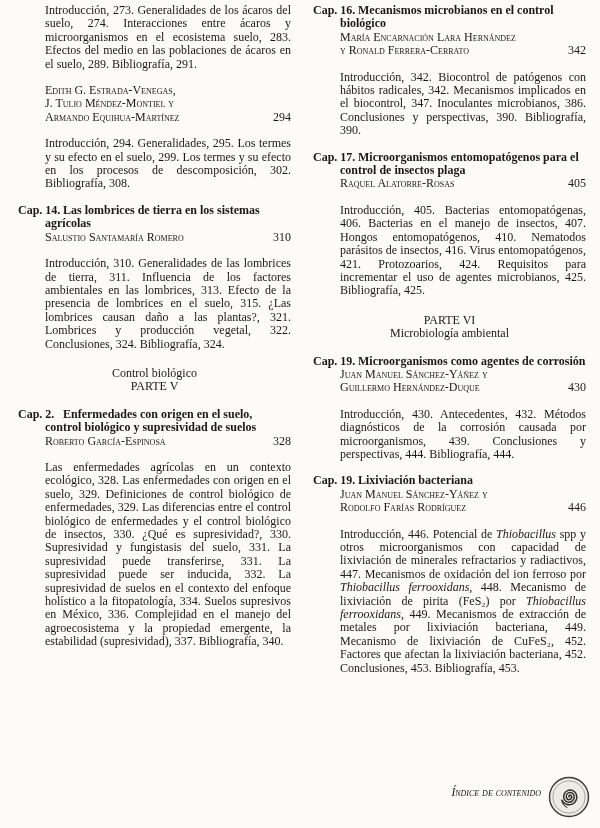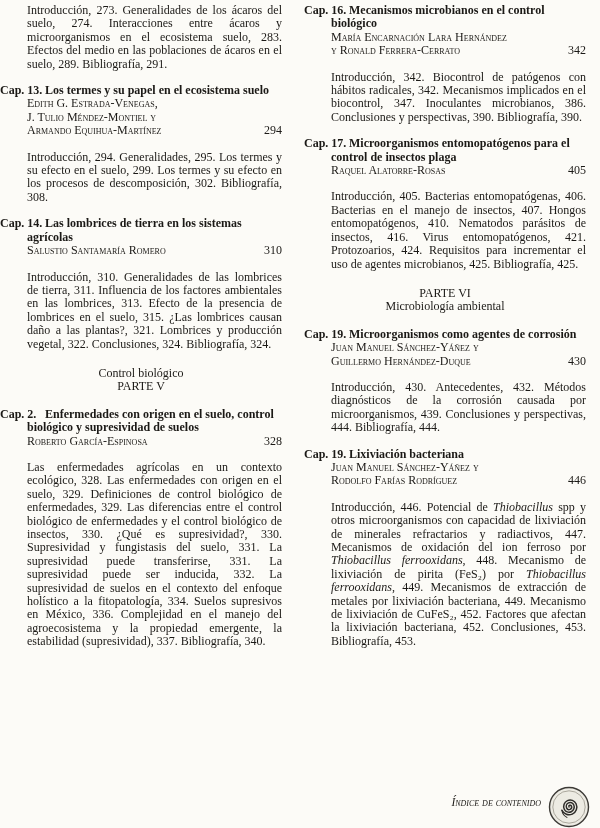--- a/index.html
+++ b/index.html
@@ -8,38 +8,38 @@
     width:600px; height:828px;
     margin:0 auto;
     background:#fcfbf7;
     font-family:"Liberation Serif", serif;
     font-size:12px;
     line-height:13.4px;
     color:#1b1916;
     position:relative;
     overflow:hidden;
   }
-  .page { padding:4px 14px 0 0; display:flex; gap:22px;justify-content:space-between; }
+  .page { padding:4px 14px 0 18px; display:flex; gap:22px;justify-content:space-between; }
   .col { width:50%; }
   .just { text-align:justify; hyphens:auto; }
   .cont { margin-left:27px; margin-bottom:13px; }
   .chapter { margin-bottom:13px; }
   .heading {
     font-weight:bold;
     padding-left:27px;
     text-indent:-27px;
   }
   .chap-label { display:inline-block; width:45px; text-indent:0; }
   .authors { margin-left:27px; font-variant:small-caps; }
   .author-line { display:flex; justify-content:space-between; }
   .pagenum { font-variant:normal; }
   .summary { margin-left:27px; margin-top:13px; }
   .part { text-align:center; font-weight:normal; margin:16px 0 14px; }
   .footer {
-    position:absolute; right:10px; bottom:0;
+    position:absolute; right:10px; bottom:10px;
     display:flex; align-items:center; gap:7px;
   }
   .footer-text {
     font-style:italic;
     font-variant:small-caps;
     font-size:11.5px;
     padding-bottom:8px;
   }
   .stamp { display:inline-block; width:42px; height:42px; }
   i { font-style:italic; }
@@ -47,21 +47,20 @@
 </head>
 <body>
 
 <div class="page">
 
   <div class="col">
 
     <p class="cont just">Introducción, 273. Generalidades de los ácaros del suelo, 274. Interacciones entre ácaros y microorganismos en el ecosistema suelo, 283. Efectos del medio en las poblaciones de ácaros en el suelo, 289. Bibliografía, 291.</p>
 
     <div class="chapter">
-      <div class="heading"><span class="chap-label">Cap. 13.</span><span>Los termes y su papel en el ecosistema suelo</span></div>
       <div class="authors">
         <div class="author-line">Edith G. Estrada-Venegas,</div>
         <div class="author-line">J. Tulio Méndez-Montiel y</div>
         <div class="author-line">
           <span>Armando Equihua-Martínez</span>
           <span class="pagenum">294</span>
         </div>
       </div>
       <p class="summary just">Introducción, 294. Generalidades, 295. Los termes y su efecto en el suelo, 299. Los termes y su efecto en los procesos de descomposición, 302. Bibliografía, 308.</p>
     </div>

